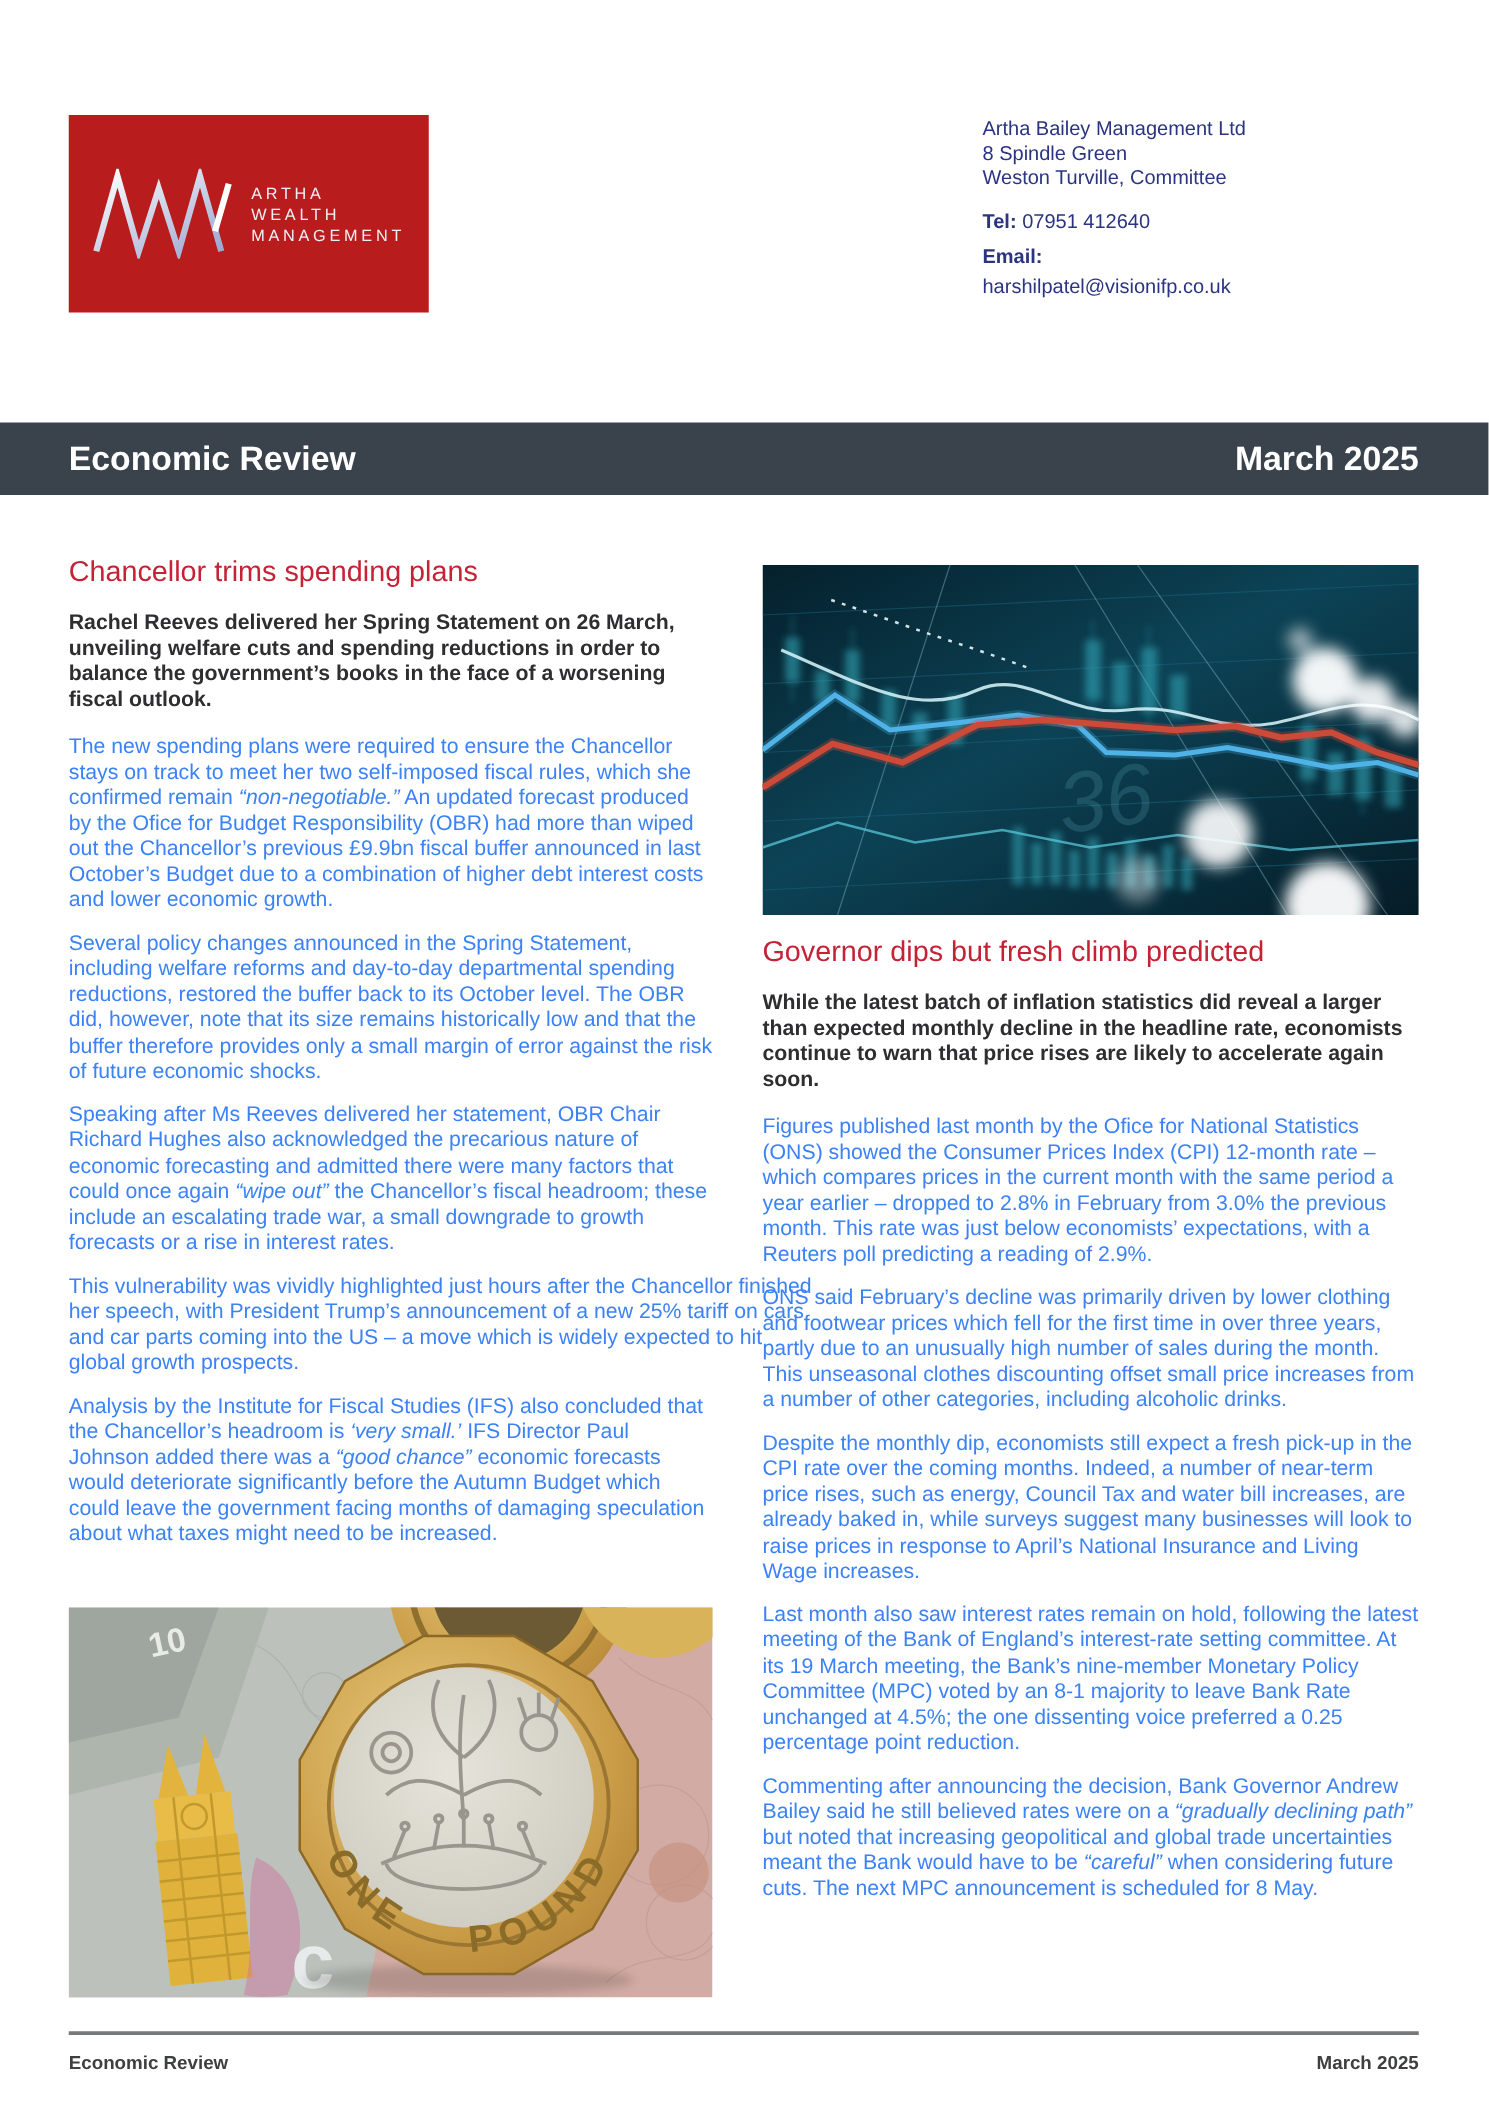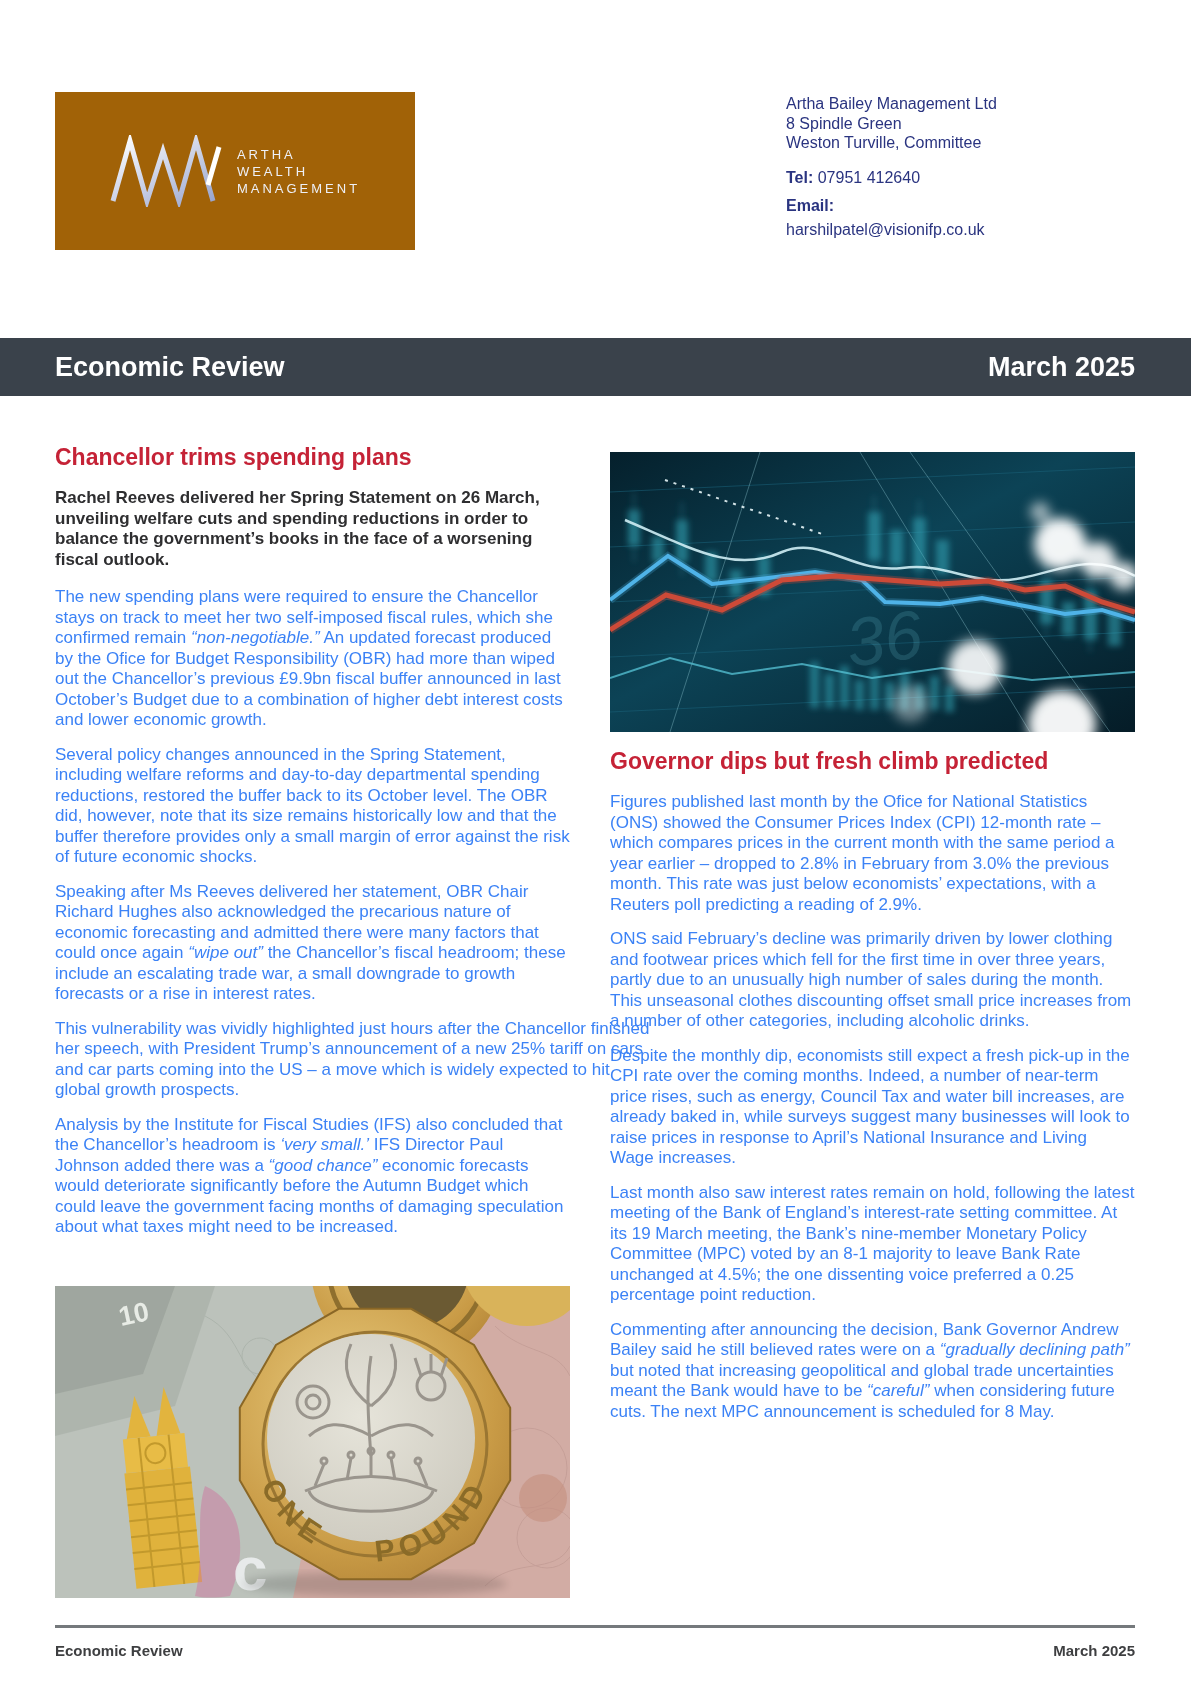--- a/index.html
+++ b/index.html
@@ -1,40 +1,40 @@
 <!DOCTYPE html>
 <html><head>
 <meta charset="utf-8">
 <style>
   html,body{margin:0;padding:0;background:#ffffff;}
   .page{position:relative;width:1191px;height:1684px;background:#ffffff;
         font-family:"Liberation Sans", sans-serif;overflow:hidden;}
 
   
-  .logo-box{position:absolute;left:55px;top:92px;width:360px;height:158px;
-            background:#a16207;display:flex;align-items:center;justify-content:center;gap:15px;}
+  .logo-box{position:absolute;left:55px;top:92px;width:288px;height:158px;
+            background:#b91c1c;display:flex;align-items:center;justify-content:center;gap:15px;}
   .logo-mark svg{display:block;}
   .logo-text{color:#eef0f7;font-size:13px;letter-spacing:3px;line-height:17px;font-weight:400;}
 
   .contact{position:absolute;left:786px;top:94px;width:240px;color:#2a3480;
            font-size:16px;line-height:19.5px;font-weight:400;}
   .contact .tel-line{margin-top:15px;}
   .contact .email-label-line{margin-top:9px;font-weight:700;}
   .contact .email-line{margin-top:4px;white-space:nowrap;}
   .contact b{font-weight:700;}
 
   
   .banner{position:absolute;left:0;top:338px;width:1191px;height:58px;background:#3a424b;
           color:#ffffff;display:flex;align-items:center;justify-content:space-between;
           padding:0 56px 0 55px;box-sizing:border-box;font-size:27px;font-weight:700;}
 
   
   .col-left{position:absolute;left:55px;top:444px;width:515px;}
   .col-right{position:absolute;left:610px;top:748px;width:525px;}
-  .article-heading{color:#c52236;font-size:23px;line-height:27px;font-weight:700;margin:0 0 17px 0;}
+  .article-heading{color:#c52236;font-size:23px;line-height:27px;font-weight:400;margin:0 0 17px 0;}
   .intro{color:#2e2e30;font-weight:700;font-size:17px;line-height:20.5px;margin:0 0 17px 0;}
   .body-para{color:#3b82f6;font-size:17px;line-height:20.5px;margin:0 0 14px 0;}
   .body-para em{font-style:italic;}
   .body-para.wide{width:600px;}
 
   
   .market-img{position:absolute;left:610px;top:452px;width:525px;height:280px;}
   .coin-img{position:absolute;left:55px;top:1286px;width:515px;height:312px;}
   .market-img svg,.coin-img svg{display:block;}
 
@@ -171,20 +171,21 @@
           <circle cx="365" cy="215" r="27" opacity="0.9"></circle>
         <circle cx="452" cy="272" r="34" opacity="0.95"></circle>
           <circle cx="430" cy="60" r="10" opacity="0.6"></circle>
         <circle cx="300" cy="252" r="18" opacity="0.4"></circle>
       </g>
     </svg>
   </div>
 
   <div class="col-right">
     <h1 class="article-heading">Governor dips but fresh climb predicted</h1>
+    <p class="intro">While the latest batch of inflation statistics did reveal a larger than expected monthly decline in the headline rate, economists continue to warn that price rises are likely to accelerate again soon.</p>
     <div>
         <p class="body-para"><span>Figures published last month by the Ofice for National Statistics (ONS) showed the Consumer Prices Index (CPI) 12-month rate – which compares prices in the current month with the same period a year earlier – dropped to 2.8% in February from 3.0% the previous month. This rate was just below economists’ expectations, with a Reuters poll predicting a reading of 2.9%.</span></p>
         <p class="body-para"><span>ONS said February’s decline was primarily driven by lower clothing and footwear prices which fell for the first time in over three years, partly due to an unusually high number of sales during the month. This unseasonal clothes discounting offset small price increases from a number of other categories, including alcoholic drinks.</span></p>
         <p class="body-para"><span>Despite the monthly dip, economists still expect a fresh pick-up in the CPI rate over the coming months. Indeed, a number of near-term price rises, such as energy, Council Tax and water bill increases, are already baked in, while surveys suggest many businesses will look to raise prices in response to April’s National Insurance and Living Wage increases.</span></p>
         <p class="body-para"><span>Last month also saw interest rates remain on hold, following the latest meeting of the Bank of England’s interest-rate setting committee. At its 19 March meeting, the Bank’s nine-member Monetary Policy Committee (MPC) voted by an 8-1 majority to leave Bank Rate unchanged at 4.5%; the one dissenting voice preferred a 0.25 percentage point reduction.</span></p>
         <p class="body-para"><span>Commenting after announcing the decision, Bank Governor Andrew Bailey said he still believed rates were on a </span><em>“gradually declining path”</em><span> but noted that increasing geopolitical and global trade uncertainties meant the Bank would have to be </span><em>“careful”</em><span> when considering future cuts. The next MPC announcement is scheduled for 8 May.</span></p>
       </div>
   </div>
 
   <div class="coin-img">

